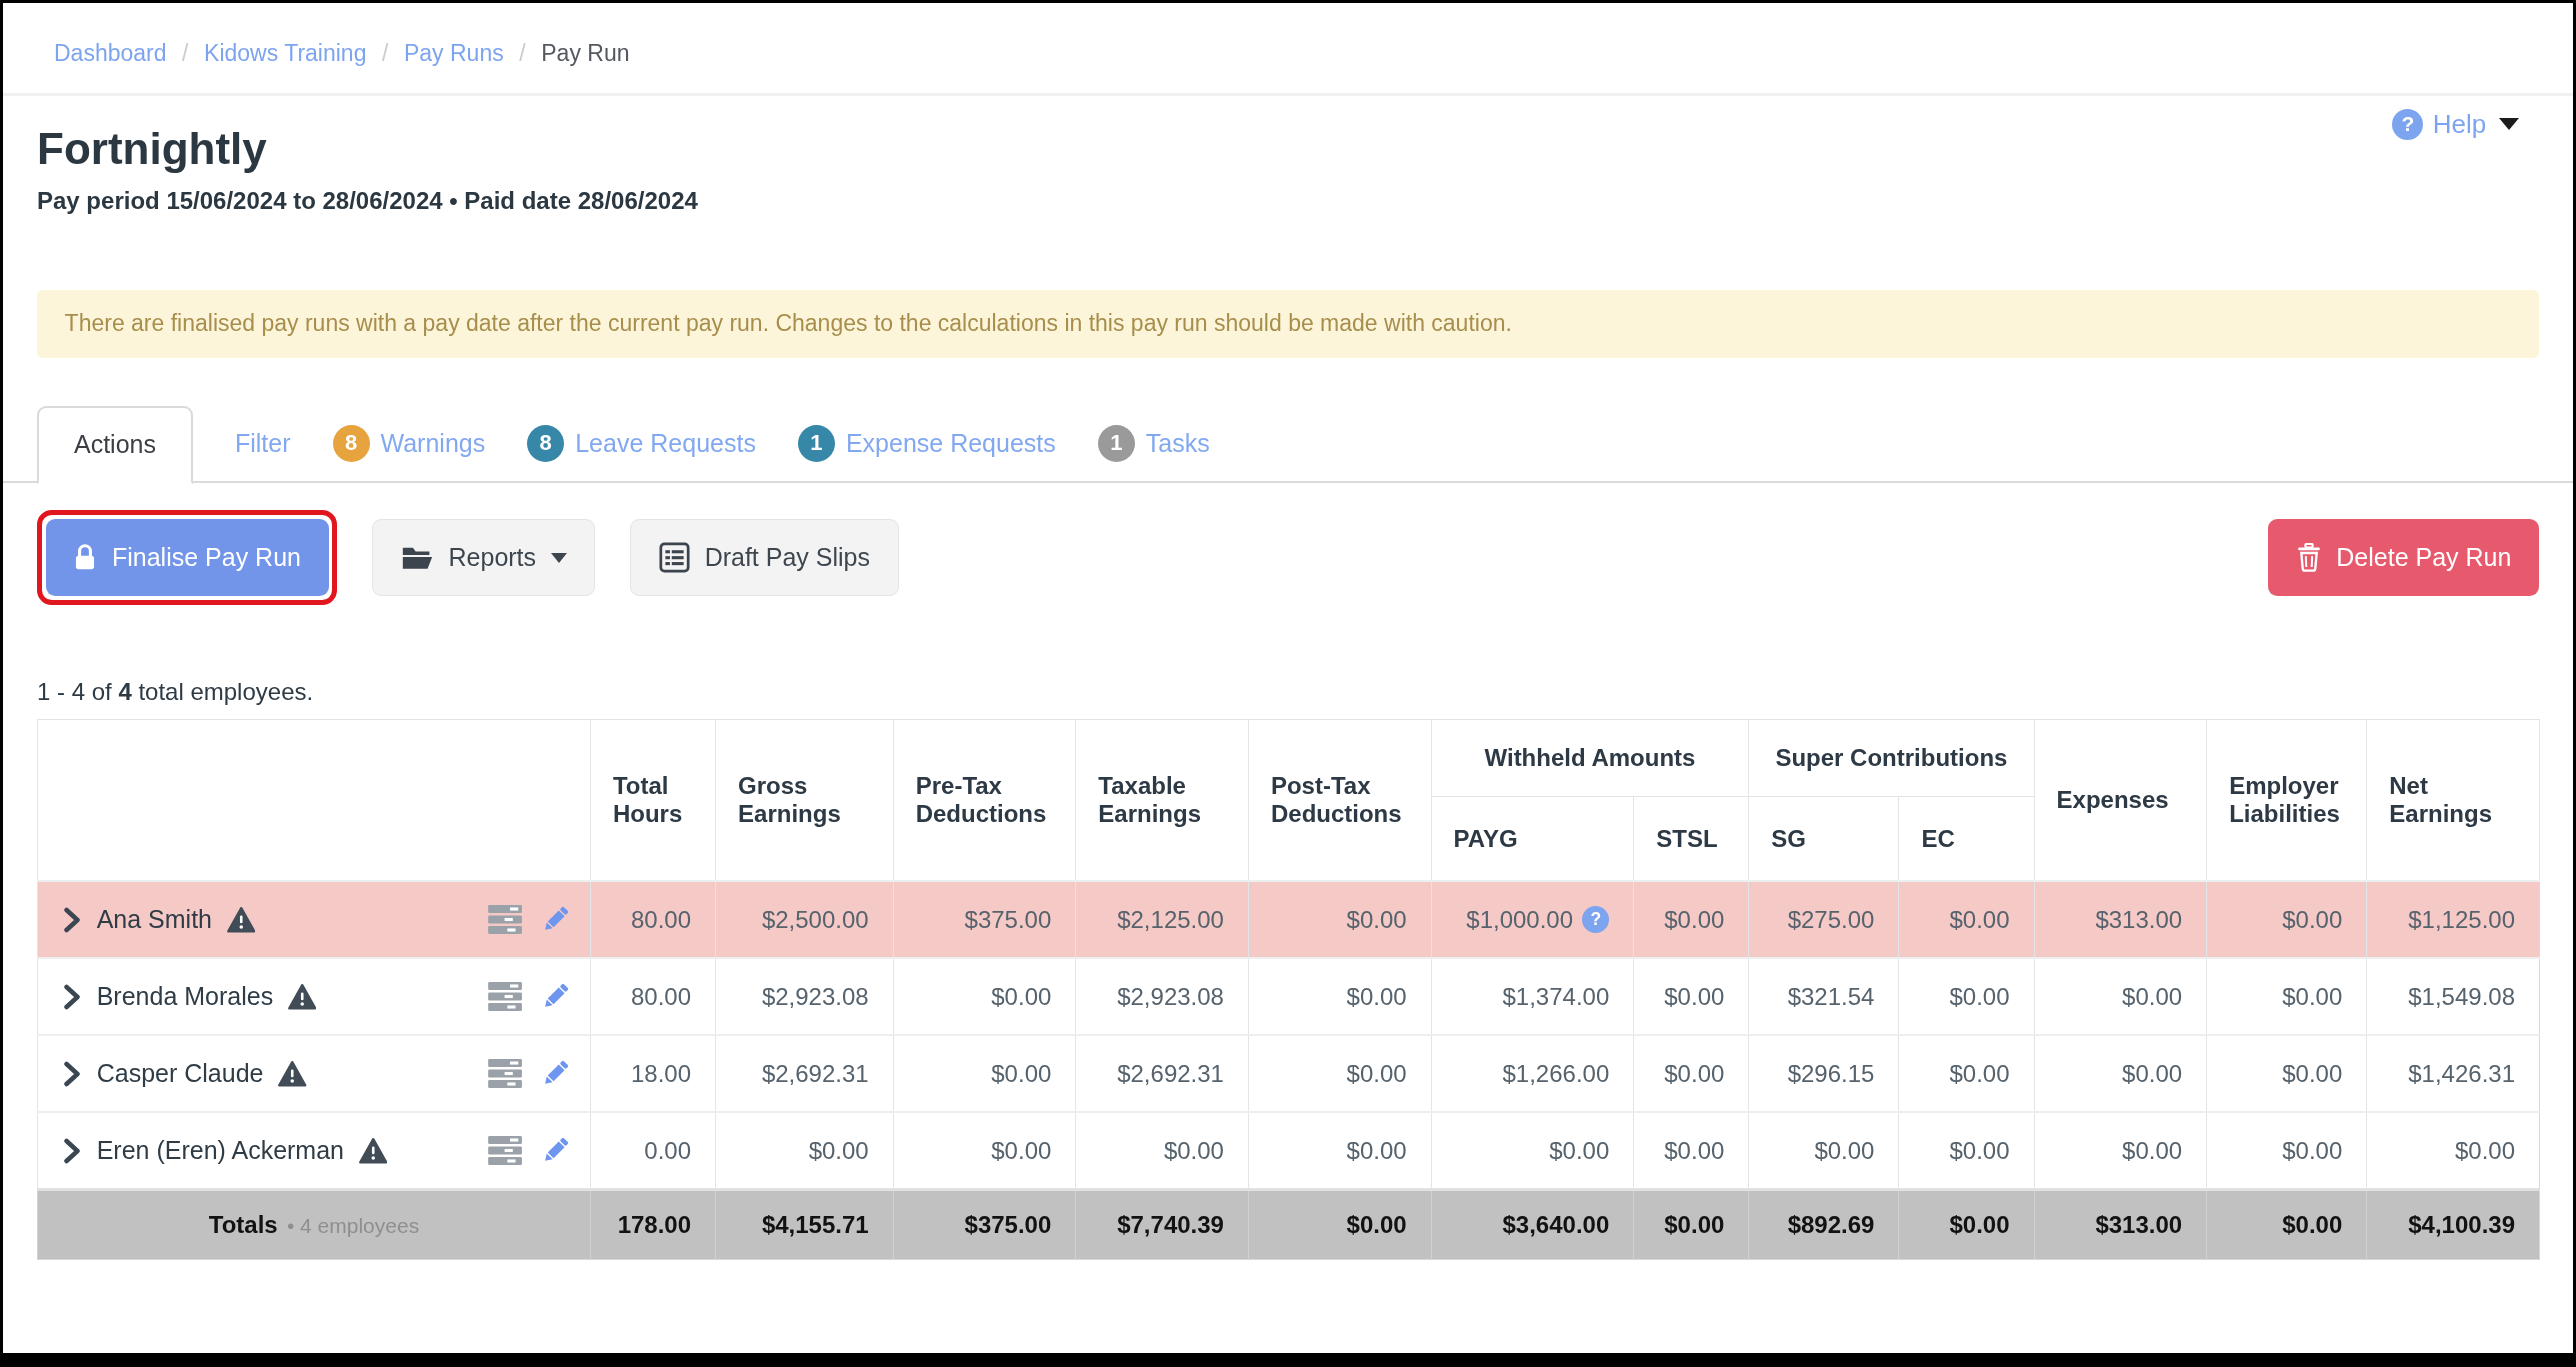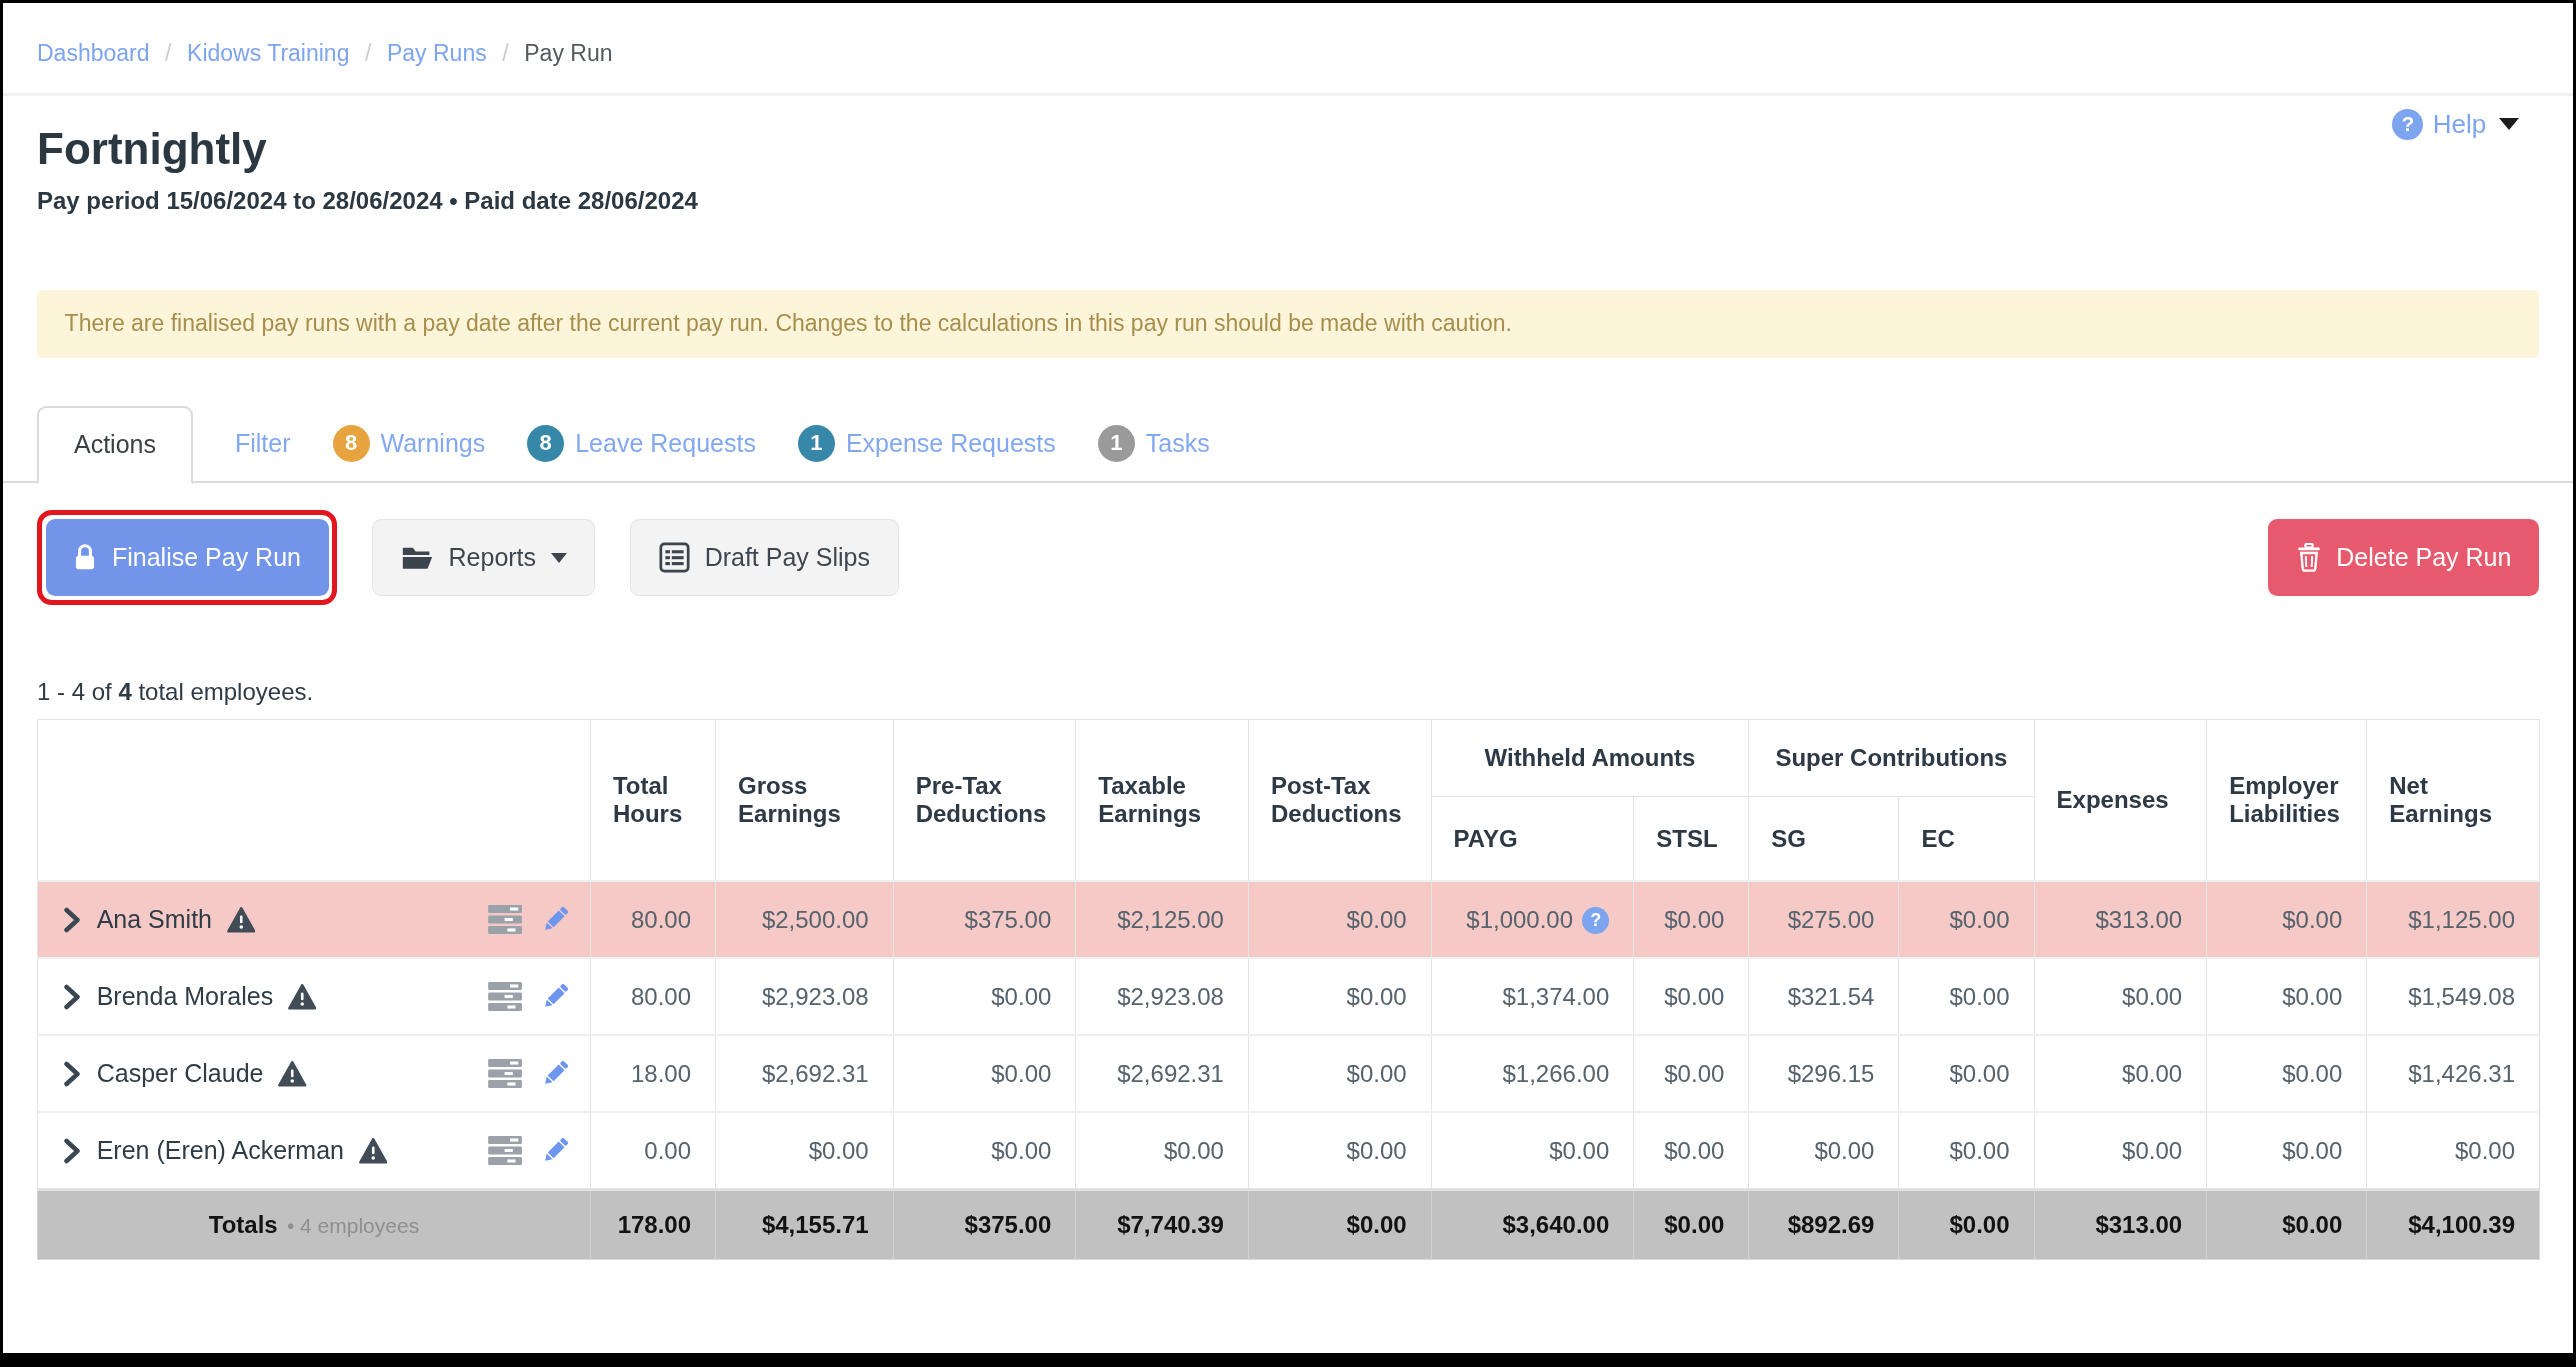--- a/index.html
+++ b/index.html
@@ -2,21 +2,21 @@
 <html style="font-size:14.7px"><head>
 <meta charset="utf-8">
 <style>
   * { margin:0; padding:0; box-sizing:border-box; }
   html,body { width:2576px; height:1367px; background:#fff;
               font-family:"Liberation Sans", sans-serif; color:#2d3a44; overflow:hidden; }
   .frame { position:absolute; inset:0; border:3.7px solid #000; border-bottom:14.7px solid #000;
            pointer-events:none; z-index:50; }
 
   
-  .breadcrumb { padding:40px 37px 0 37px; font-size:23px; }
+  .breadcrumb { padding:40px 37px 0 54px; font-size:23px; }
   .crumb-link { color:#7da4ee; cursor:pointer; }
   .crumb-sep { color:#c9ccd0; margin:0 9.2px; }
   .crumb-current { color:#53595f; }
   .top-rule { height:2.8px; background:#f1f1f1; margin-top:26px; }
 
   
   .page-head { padding:28px 37px 0 37px; position:relative; }
   .page-title { font-size:44px; font-weight:700; color:#2b3842; }
   .page-subtitle { margin-top:13px; font-size:24px; font-weight:700; color:#2b3842; white-space:pre-wrap; }
   .help { position:absolute; right:57px; top:13px; display:flex; align-items:center; gap:9.2px;
@@ -64,21 +64,21 @@
   .paytable th.gh { text-align:center; height:77px; }
   .paytable thead tr.sub th { height:85px; }
   .paytable td { height:77px; text-align:right; padding:0 24px; color:#56626c;
                  border-left:1.8px solid #e2e5e8; background:#fff; }
   .paytable tbody tr { border-top:2.8px solid #eceef0; }
   .paytable tbody tr.hl td { background:#f5c9c6; }
   .paytable td.namecell { text-align:left; padding:0 18.4px 0 24px; }
   .nflex { display:flex; align-items:center; gap:14.7px; }
   .nm { color:#2f3c46; font-size:25px; }
   .spacer { flex:1; }
-  .cellflex { display:inline-flex; align-items:flex-end; gap:9.2px; justify-content:flex-end; }
+  .cellflex { display:inline-flex; align-items:flex-start; gap:9.2px; justify-content:flex-end; }
   .q-circle-sm { display:inline-flex; width:27px; height:27px; border-radius:50%; background:#7da4ee;
                  color:#fff; font-weight:700; font-size:17.5px; align-items:center; justify-content:center; }
   .paytable tfoot tr { border-top:3.7px solid #dfe1e3; }
   .paytable tfoot td { background:#c1c1c1; color:#121212; font-weight:700; height:70px;
                        border-left:1.8px solid #d2d2d2; }
   .paytable tfoot td.tlabel { text-align:center; }
   .tnote { color:#8f8f8f; font-weight:400; font-size:21px; margin-left:9.2px; }
   .icon { display:inline-flex; align-items:center; }
   .clickable { cursor:pointer; }
 </style>

